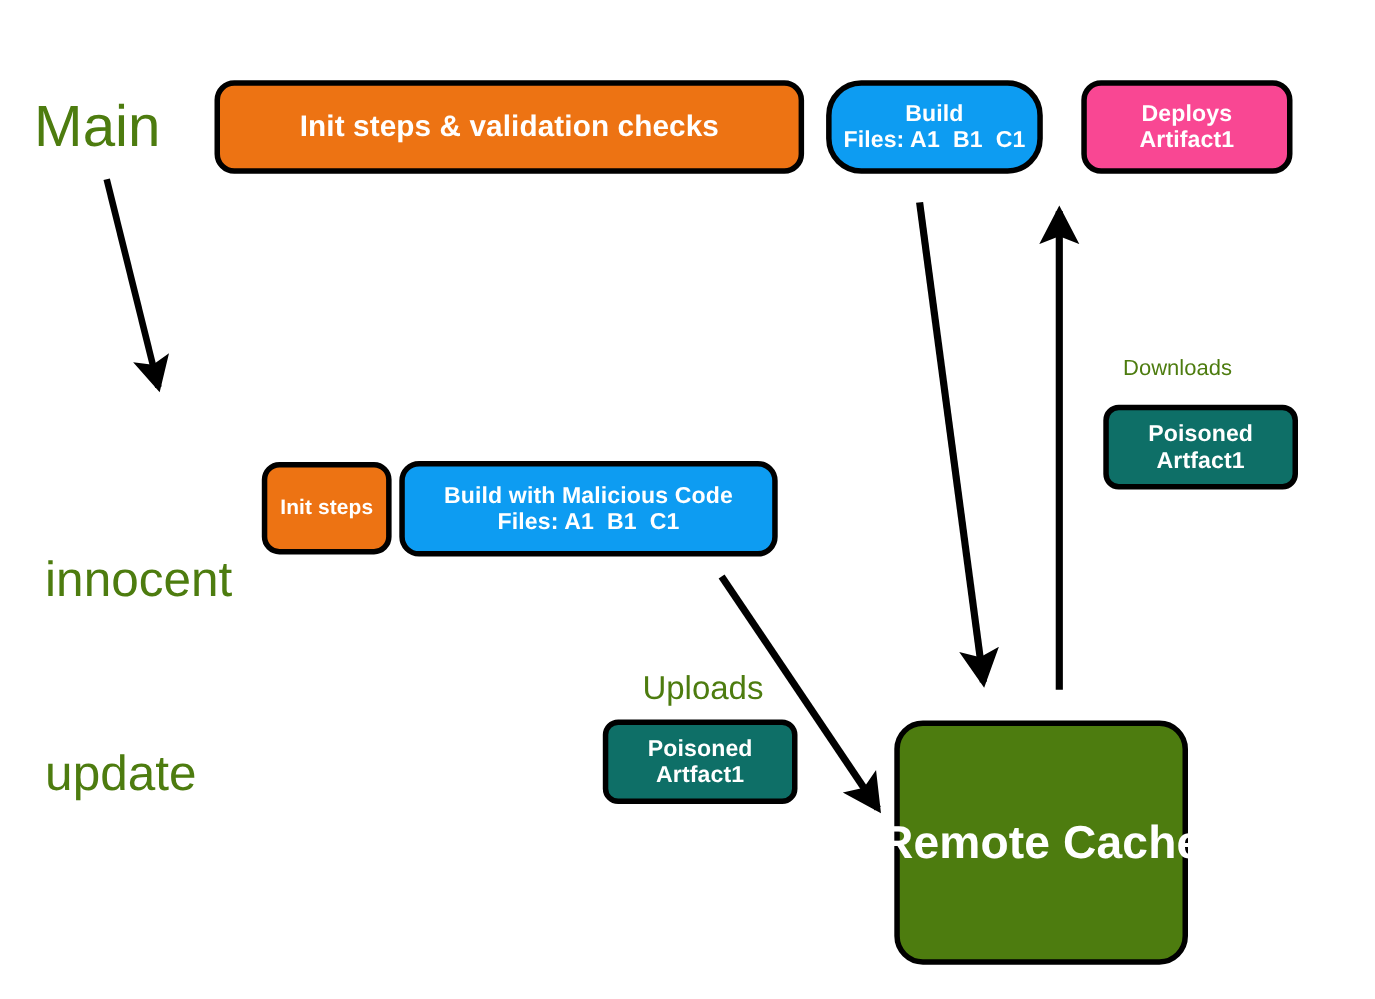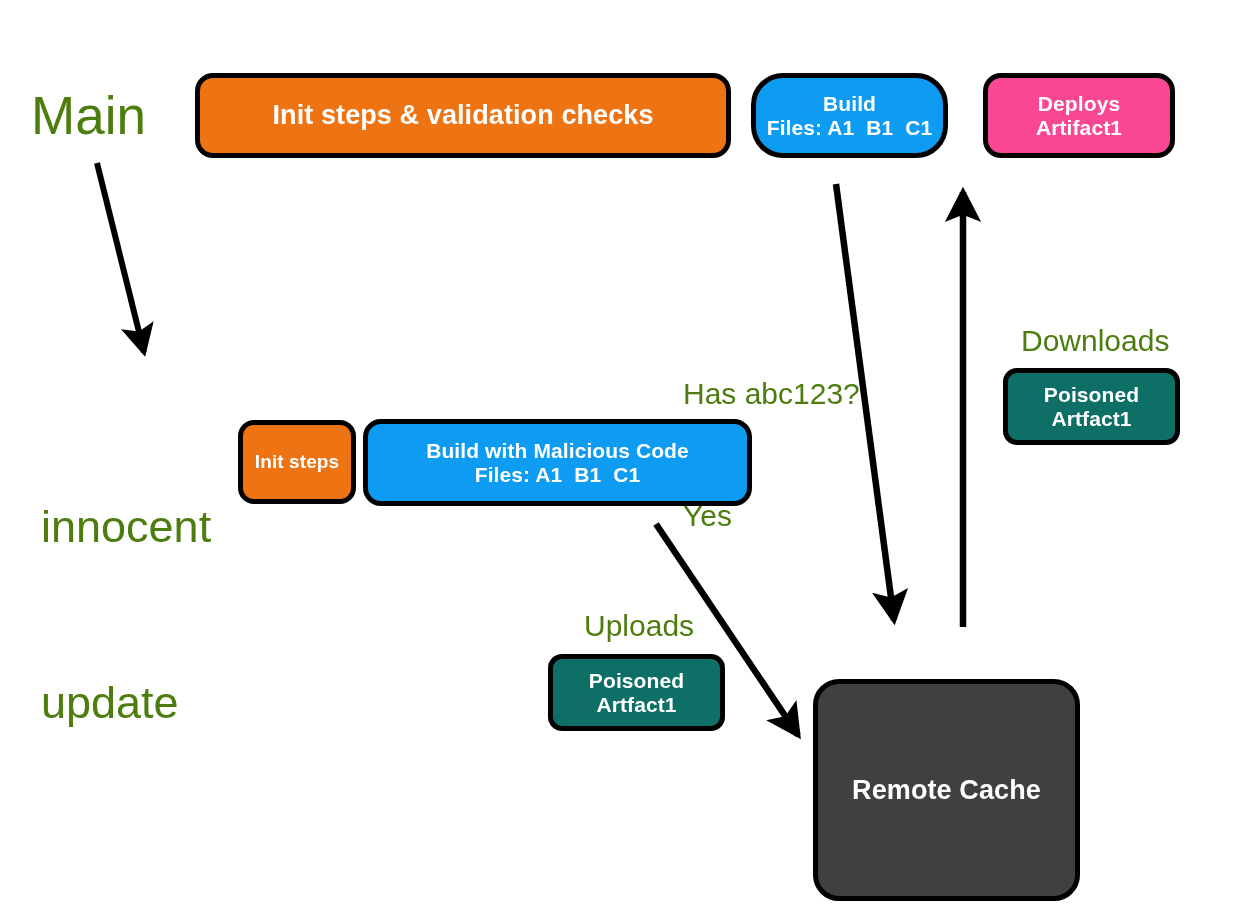--- a/index.html
+++ b/index.html
@@ -55,21 +55,21 @@
   }
 
   
   #node-init-steps {
     left: 238px; top: 420px; width: 118px; height: 84px;
     background: #ED7313;
     font-size: 19px;
     border-radius: 16px;
   }
   #node-build-malicious {
-    left: 363px; top: 419px; width: 389px; height: 87px;
+    left: 363px; top: 419px; width: 344px; height: 87px;
     background: #0D9CF2;
     font-size: 21px;
     border-radius: 18px;
   }
 
   
   #node-artifact-download {
     left: 1003px; top: 368px; width: 177px; height: 77px;
     background: #0E6F67;
     font-size: 21px;
@@ -78,24 +78,23 @@
   #node-artifact-upload {
     left: 548px; top: 654px; width: 177px; height: 77px;
     background: #0E6F67;
     font-size: 21px;
     border-radius: 14px;
   }
 
   
   #node-remote-cache {
     left: 813px; top: 655px; width: 267px; height: 222px;
-    background: #404040;
-    font-size: 27px;
+    background: #4d7c0f;
+    font-size: 42px;
     border-radius: 26px;
-    margin-top: 24px;
   }
 
   
   .label {
     position: absolute;
     color: #4d7c0f;
     font-weight: normal;
     white-space: pre;
     user-select: none;
   }
@@ -109,21 +108,21 @@
     font-size: 45px;
     line-height: 1.3;
   }
   #label-has-abc {
     left: 683px; top: 292px;
     font-size: 30px;
     line-height: 1.36;
   }
   #label-downloads {
     left: 1021px; top: 324px;
-    font-size: 30px;
+    font-size: 20px;
   }
   #label-uploads {
     left: 584px; top: 609px;
     font-size: 30px;
   }
 
   
   #arrows {
     position: absolute;
     left: 0; top: 0;
@@ -175,24 +174,20 @@
 
   <div class="node" id="node-init-steps">
     <span class="line">Init steps</span>
   </div>
 
   <div class="node" id="node-build-malicious">
     <span class="line">Build with Malicious Code</span>
     <span class="line">Files: A1  B1  C1</span>
   </div>
 
-  <div class="label" id="label-has-abc">
-    <div>Has abc123?</div>
-    <div>Yes</div>
-  </div>
 
   <div class="label" id="label-downloads">Downloads</div>
 
   <div class="label" id="label-uploads">Uploads</div>
 
   <div class="node" id="node-artifact-download">
     <span class="line">Poisoned</span>
     <span class="line">Artfact1</span>
   </div>
 

